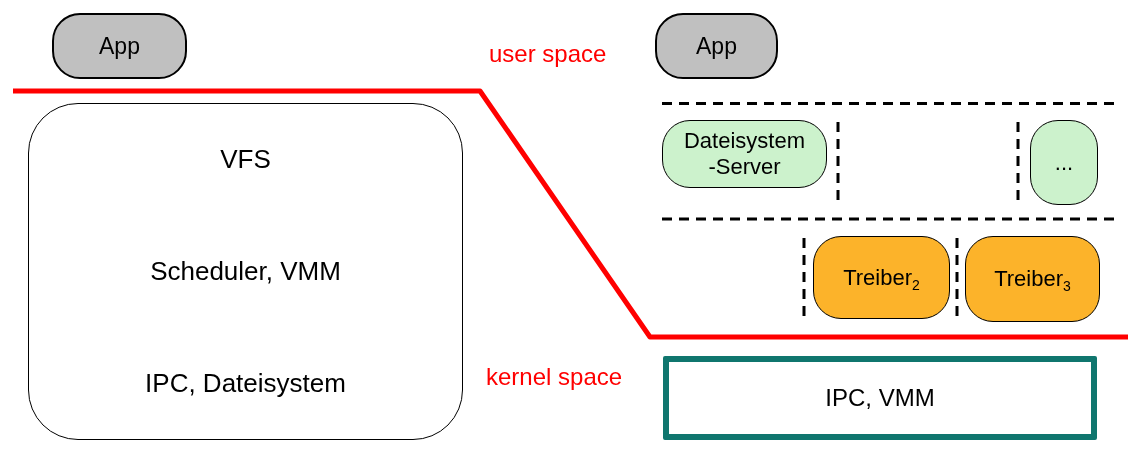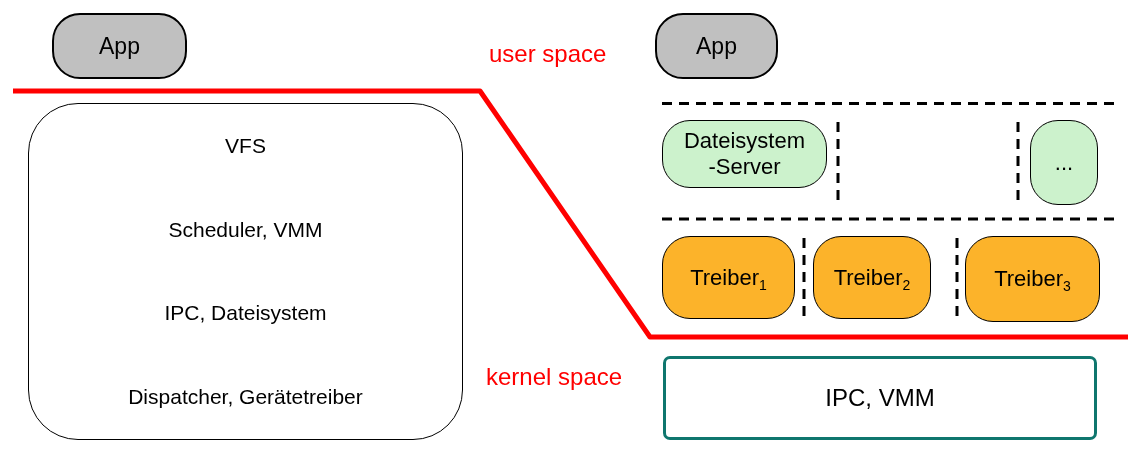--- a/index.html
+++ b/index.html
@@ -22,39 +22,39 @@
   }
   .big-rect{
     background:#fff;
     border:1.6px solid #000;
     border-radius:50px;
     display:flex;flex-direction:column;
   }
   .stack-row{
     flex:1 1 0;
     display:flex;align-items:center;justify-content:center;
-    font-size:21px;
+    font-size:26px;
   }
   .server-box{
     background:var(--server_fill,#ccf2cc);
     border:1.7px solid #000;
     display:flex;flex-direction:column;align-items:center;justify-content:center;
     font-size:22px;line-height:26px;text-align:center;
   }
   .driver-box{
     background:var(--driver_fill,#fbb32a);
     border:1.7px solid #000;
     display:flex;align-items:center;justify-content:center;
     font-size:22px;
   }
   .driver-box sub{font-size:14px;line-height:0;}
   .kernel-rect{
     background:#fff;
-    border:3px solid #0f766e;
-    border-radius:7px;
+    border:6px solid #0f766e;
+    border-radius:2px;
     display:flex;align-items:center;justify-content:center;
     font-size:24px;
   }
   .space-label{
     color:var(--divider,#ff0000);
     font-size:24px;
     white-space:nowrap;
   }
 </style>
 </head>
@@ -87,44 +87,38 @@
   <div class="abs big-rect" style="left:28px;top:103px;width:435px;height:337px;">
     <div class="stack-row">
       <span>VFS</span>
     </div>
     <div class="stack-row">
       <span>Scheduler, VMM</span>
     </div>
     <div class="stack-row">
       <span>IPC, Dateisystem</span>
     </div>
-    <div class="stack-row">
-      <span>Dispatcher, Gerätetreiber</span>
-    </div>
   </div>
 
   <div class="abs space-label" style="left:489px;top:40px;">user space</div>
   <div class="abs space-label" style="left:486px;top:363px;">kernel space</div>
 
   <div class="abs app-box" style="left:655px;top:13px;width:123px;height:66px;">
     <span>App</span>
   </div>
 
   <div class="abs server-box" style="left:662px;top:120px;width:165px;height:68px;">
     <div>Dateisystem</div>
     <div>-Server</div>
   </div>
   <div class="abs server-box" style="left:1030px;top:120px;width:68px;height:85px;">
     <div>...</div>
   </div>
 
-  <div class="abs driver-box" style="left:662px;top:236px;width:133px;height:83px;">
-    <span><span>Treiber</span><sub>1</sub></span>
-  </div>
-  <div class="abs driver-box" style="left:813px;top:236px;width:118px;height:83px;justify-content:center;">
+  <div class="abs driver-box" style="left:813px;top:236px;width:137px;height:83px;justify-content:center;">
     <span><span>Treiber</span><sub>2</sub></span>
   </div>
   <div class="abs driver-box" style="left:965px;top:236px;width:135px;height:86px;">
     <span><span>Treiber</span><sub>3</sub></span>
   </div>
 
   <div class="abs kernel-rect" style="left:663px;top:356px;width:434px;height:84px;">
     <span>IPC, VMM</span>
   </div>
 

